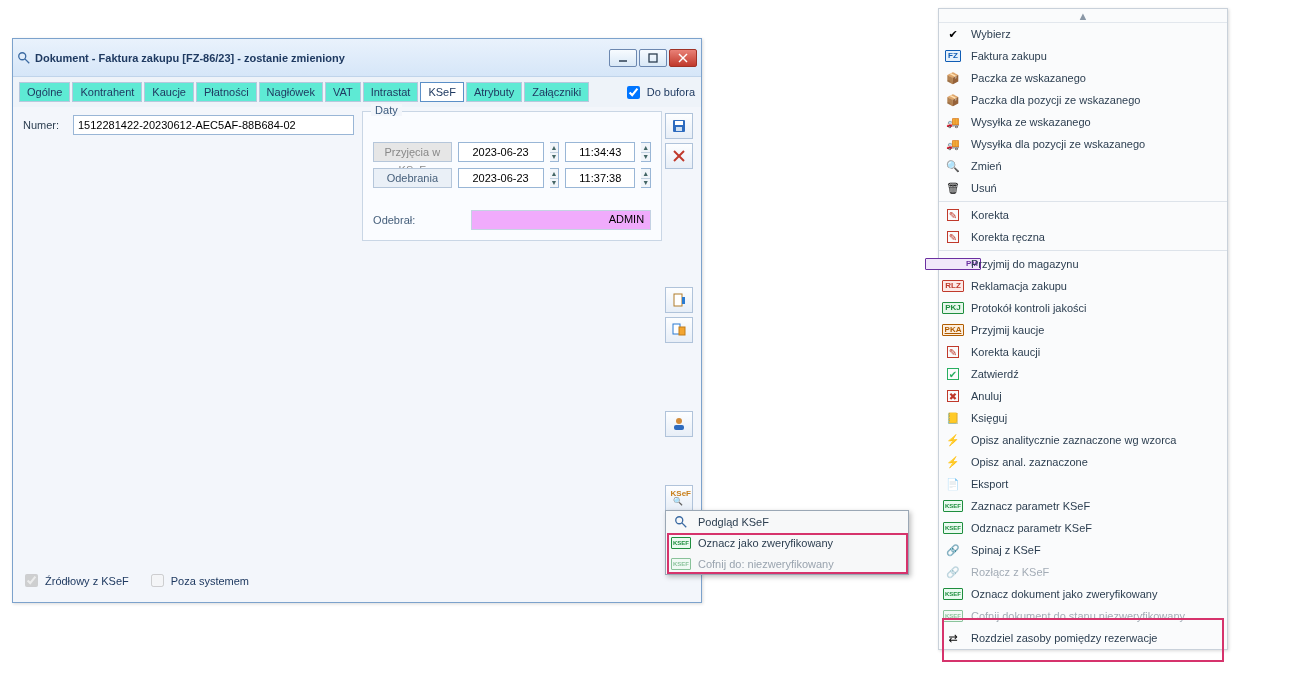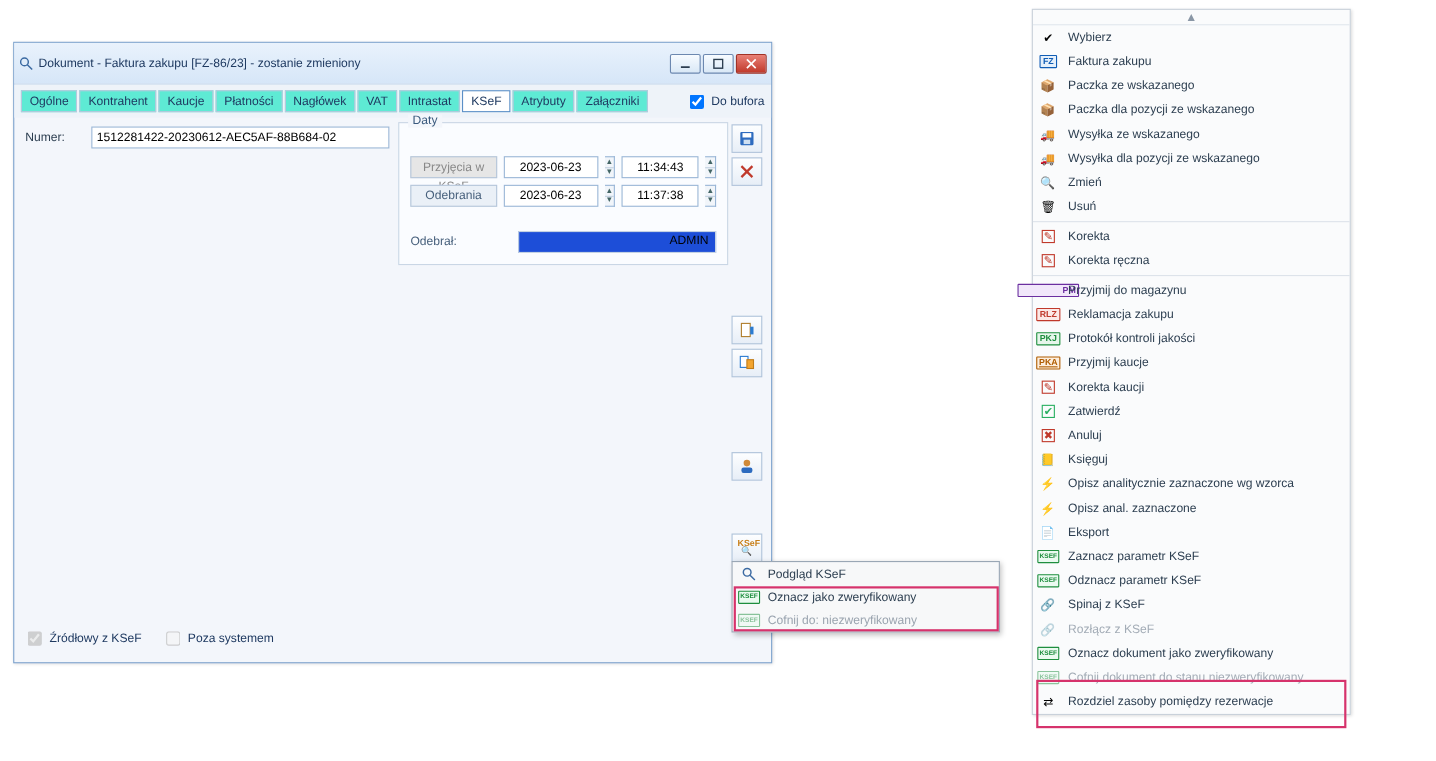--- a/index.html
+++ b/index.html
@@ -11,20 +11,21 @@
     width: 690px; height: 565px;
     border: 1px solid #7ca2cc;
     background: #f3f6fb;
     box-shadow: 1px 1px 3px rgba(0,0,0,.15);
   }
   .titlebar {
     height: 38px; background: linear-gradient(#e9f2fc,#d6e6f8);
     border-bottom: 1px solid #c0d4ea;
     display: flex; align-items: center; padding: 0 4px;
     color: #1f3a61;
+    font-weight: bold;
   }
   .titlebar .mag-icon { width:14px; height:14px; margin-right:4px; }
   .titlebar .title { flex:1; }
   .winbtns { display:flex; gap:2px; }
   .winbtn { width:28px; height:18px; border:1px solid #6c88b0; border-radius:2px; display:flex; align-items:center; justify-content:center; background:linear-gradient(#f7fbff,#d9e8f6); cursor:default; }
   .winbtn.close { background:linear-gradient(#e98177,#c0392b); border-color:#a03226; color:#fff; }
   .winbtn svg { width:10px; height:10px; }
 
   .toolbar-row {
     display:flex; align-items:center; gap:2px; padding:5px 6px;
@@ -34,41 +35,41 @@
   .tab.active { background:#fff; border-color:#5b8fc7; }
   .spacer { flex:1; }
   .chk { display:flex; align-items:center; gap:4px; color:#1f3a61; }
   .chk input { width:13px; height:13px; }
 
   .client {
     display:flex; height:calc(100% - 65px);
     padding:4px 6px 4px 6px;
   }
   .leftpane { width:350px; padding:4px; }
-  .leftpane .row { display:flex; align-items:center; gap:10px; margin-bottom:6px; }
+  .leftpane .row { display:flex; align-items:center; margin-bottom:6px; }
   .leftpane label { width:50px; color:#2c3e50; }
   .txtbox { flex:1; height:20px; border:1px solid #99b6d6; background:#fff; padding:1px 4px; }
 
   .daty-group {
     width:300px; border:1px solid #c9d6e5; background:#fafcff; padding:8px 10px; margin-left:4px;
     position:relative; height:130px;
   }
   .daty-group .legend { position:absolute; top:-8px; left:8px; background:#f3f6fb; padding:0 4px; color:#3a5a7e; }
   .drow { display:flex; align-items:center; gap:6px; margin:22px 0 6px 0; }
   .drow + .drow { margin-top:0; }
   .drow .dlabel { width:98px; text-align:center; height:20px; line-height:18px; border:1px solid #b5c6da; background:#eaf0f7; color:#47607c; }
   .drow .dlabel.grey { background:#e6e6e6; color:#888; }
   .dinput { width:86px; height:20px; border:1px solid #99b6d6; background:#fff; text-align:center; padding:1px 2px; position:relative; }
   .spin { width:12px; height:20px; border:1px solid #99b6d6; border-left:none; background:#f1f5fa; display:flex; flex-direction:column; }
   .spin div { flex:1; display:flex; align-items:center; justify-content:center; font-size:7px; color:#466; border-bottom:1px solid #c0d0e0; }
   .spin div:last-child { border-bottom:none; }
 
   .obr-row { display:flex; align-items:center; margin-top:22px; }
   .obr-row .obr-label { width:98px; color:#47607c; }
-  .obr-val { flex:1; height:20px; border:1px solid #c4d2e3; background:#1d4ed8; text-align:right; padding:2px 6px; }
+  .obr-val { flex:1; height:20px; border:1px solid #c4d2e3; background:#f0abfc; text-align:right; padding:2px 6px; }
 
   .rightbar { width:34px; margin-left:auto; display:flex; flex-direction:column; align-items:center; gap:4px; padding-top:2px; }
   .ibtn { width:28px; height:26px; border:1px solid #b0c3da; background:linear-gradient(#fdfeff,#e7eef7); display:flex; align-items:center; justify-content:center; }
   .ibtn svg, .ibtn span { width:16px; height:16px; }
   .rightbar .gap { height:110px; }
   .rightbar .gap2 { height:60px; }
 
   .footer {
     position:absolute; left:8px; bottom:12px; display:flex; gap:18px; align-items:center; color:#888;
   }

